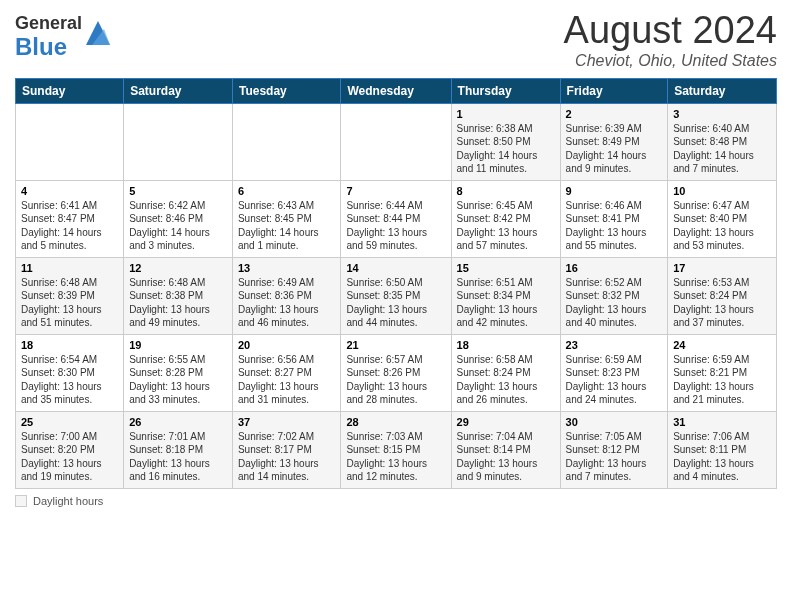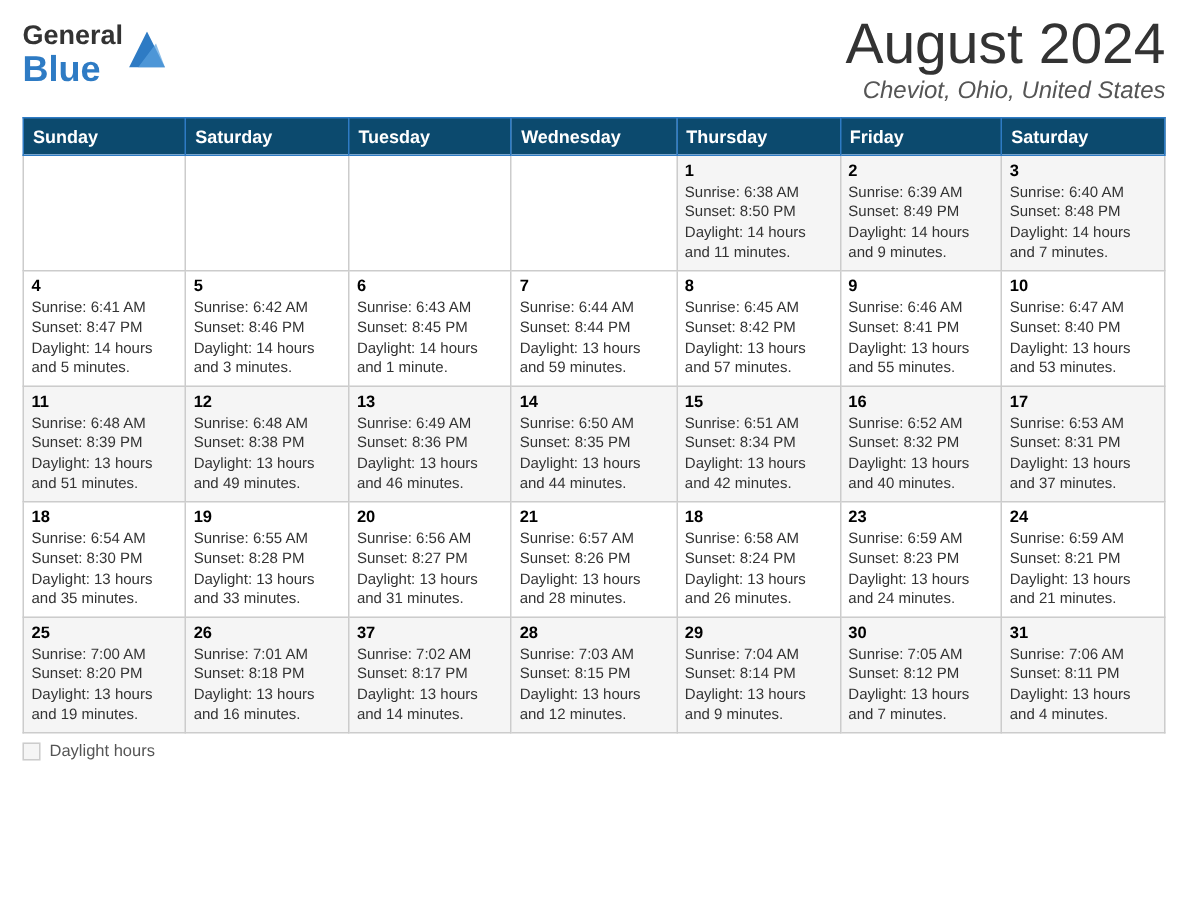--- a/index.html
+++ b/index.html
@@ -255,21 +255,21 @@
           </td>
           <td>
             <span class="day-num">16</span>
             <div class="day-info">Sunrise: 6:52 AM
 Sunset: 8:32 PM
 Daylight: 13 hours and 40 minutes.</div>
           </td>
           <td>
             <span class="day-num">17</span>
             <div class="day-info">Sunrise: 6:53 AM
-Sunset: 8:31 PM
+Sunset: 8:24 PM
 Daylight: 13 hours and 37 minutes.</div>
           </td>
         </tr>
         <tr>
           <td>
             <span class="day-num">18</span>
             <div class="day-info">Sunrise: 6:54 AM
 Sunset: 8:30 PM
 Daylight: 13 hours and 35 minutes.</div>
           </td>

